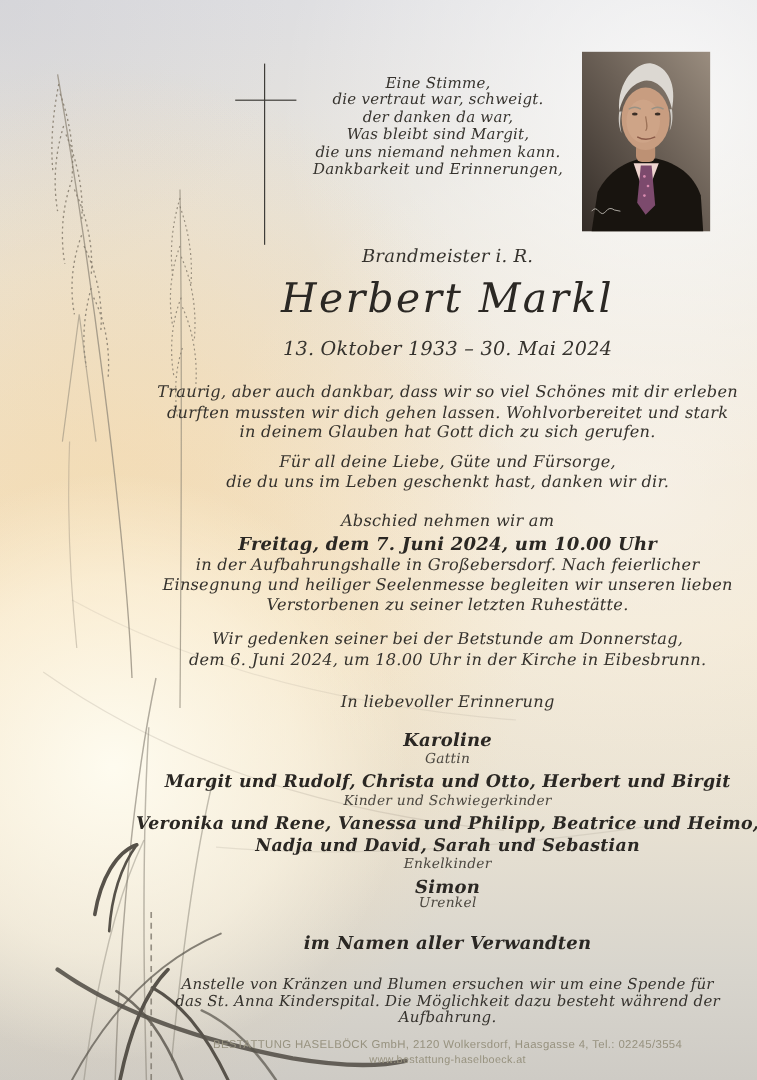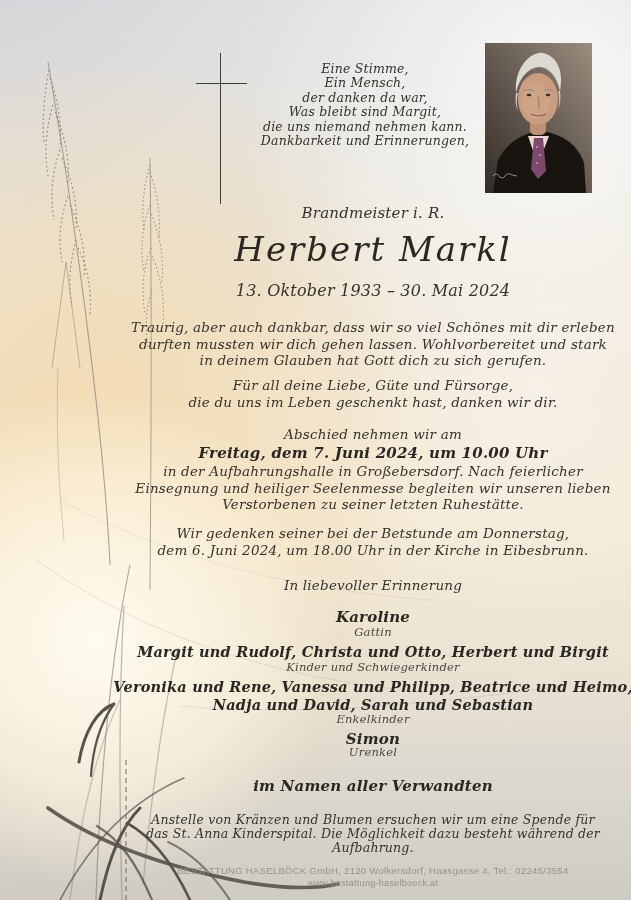--- a/index.html
+++ b/index.html
@@ -129,21 +129,21 @@
     <ellipse cx="63" cy="52" rx="2.4" ry="1.3" fill="#3a2e26"></ellipse>
 
     <path d="M53,54 C54,60 55,64 53,66" stroke="#9c7258" stroke-width="1" fill="none"></path>
     <path d="M46,71 Q53,75 61,71" stroke="#8a5a48" stroke-width="1.2" fill="none"></path>
 
     <path d="M8,133 q3,-4 6,0 t6,0 t7,-1 l5,1" stroke="#d8d4cc" stroke-width=".8" fill="none" opacity=".8"></path>
   </svg>
 
   <div class="tb poem" style="top:62px;transform:translateX(-8px);">
     <div>Eine Stimme,</div>
-    <div>Ein Mensch,</div>
+    <div>die vertraut war, schweigt.</div>
     <div>der danken da war,</div>
     <div>Was bleibt sind Margit,</div>
     <div>die uns niemand nehmen kann.</div>
     <div>Dankbarkeit und Erinnerungen,</div>
   </div>
 
   <div class="tb" style="top:204px;font-size:15px;">Brandmeister i. R.</div>
 
   <div class="tb name-big" style="top:229px;">Herbert Markl</div>
 

